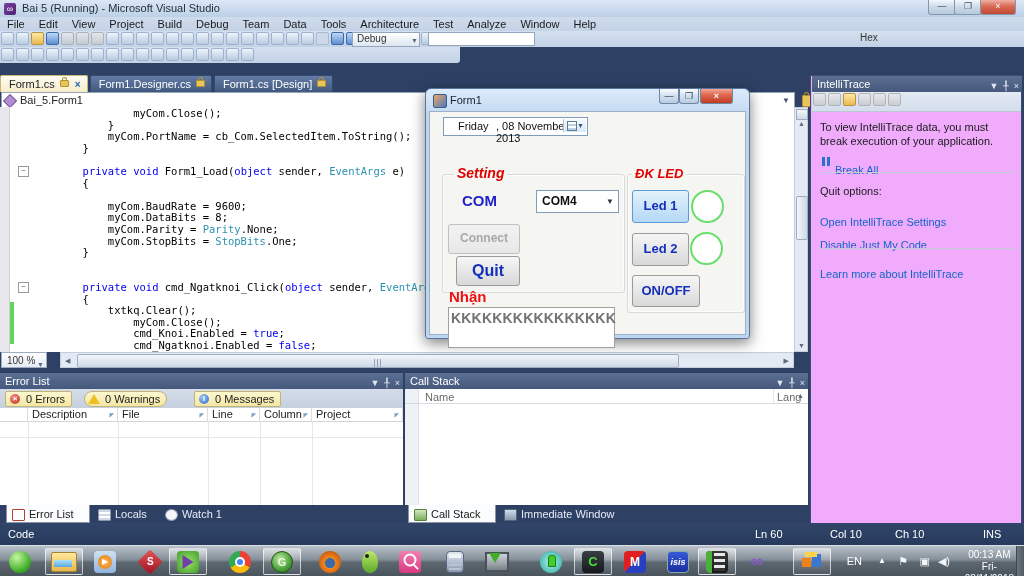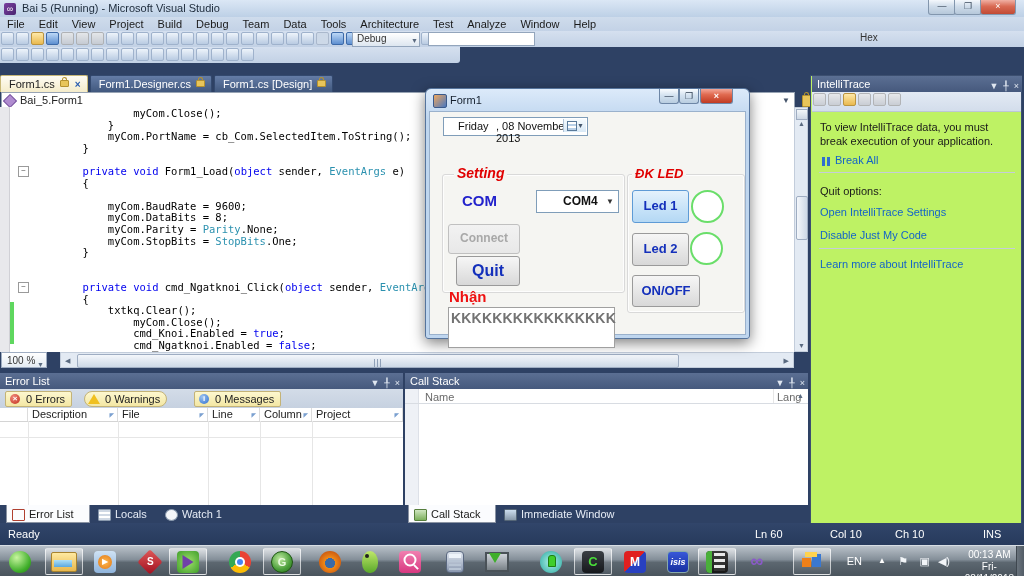--- a/index.html
+++ b/index.html
@@ -69,24 +69,24 @@
         border:1px solid #9fadc2;font-size:10px;line-height:15px;padding-left:5px;color:#333;box-sizing:border-box;}
   #zoom-combo .dd{position:absolute;right:2px;top:4px;font-size:7px;color:#5a6a80;}
   .grip{position:absolute;top:4px;width:9px;height:8px;
         background:repeating-linear-gradient(90deg,#8fa0b8 0 1px,transparent 1px 3px);}
   
   .tw-title{position:absolute;height:16px;background:linear-gradient(#5b6f93,#46597d);
         color:#fff;font-size:11px;line-height:16px;padding-left:5px;box-sizing:border-box;}
   .tw-icons{position:absolute;right:3px;top:2px;color:#dfe6f0;font-size:9px;}
   .tw-icons span{margin-left:5px;}
   
-  #intellitrace{left:810px;top:75px;width:212px;height:449px;background:#bef264;border:1px solid #3c4f70;box-sizing:border-box;}
+  #intellitrace{left:810px;top:75px;width:212px;height:449px;background:#f0abfc;border:1px solid #3c4f70;box-sizing:border-box;}
   #it-toolbar{position:absolute;left:1px;top:16px;width:209px;height:19px;background:linear-gradient(#e3eaf4,#d3ddeb);border-bottom:1px solid #bcc7d6;}
   #it-msg{position:absolute;left:9px;top:44px;width:194px;font-size:11px;color:#1a1a1a;line-height:14px;}
-  .it-link{position:absolute;font-size:11px;color:#1464c8;}
+  .it-link{position:absolute;font-size:11px;color:#1464c8;margin-top:10px;}
   #it-pause{position:absolute;left:11px;top:81px;width:8px;height:9px;
         border-left:3px solid #2f6fd0;border-right:3px solid #2f6fd0;box-sizing:border-box;}
   .it-hr{position:absolute;left:8px;width:196px;height:1px;background:#c5cdd9;}
   #it-more{position:absolute;left:9px;top:109px;font-size:11px;color:#1a1a1a;}
   
   #error-list{left:0;top:373px;width:403px;height:132px;background:#fff;}
   #el-toolbar{position:absolute;left:0;top:16px;width:403px;height:19px;background:linear-gradient(#d3dce8,#c6d1e0);}
   .badge{position:absolute;top:2px;height:14px;background:linear-gradient(#fdf7cf,#f3e7a4);
         border:1px solid #c4b377;border-radius:2px;font-size:11px;line-height:14px;color:#222;padding:0 6px 0 20px;}
   .badge .bicon{position:absolute;left:4px;top:2px;width:10px;height:10px;border-radius:50%;
@@ -284,21 +284,21 @@
     <div class="vline" style="left:368px;top:16px;height:14px;"></div>
     <div class="hline" style="left:0;top:30px;width:403px;background:#d8dce2;"></div>
     <div class="abs sb-arrow" style="left:392px;top:19px;">▲</div>
   </div>
 
   
   <div id="panel-tabs"></div>
 
   
   <div class="abs" id="statusbar">
-    <span style="left:8px;">Ready</span>
+    <span style="left:8px;">Code</span>
     <span style="left:755px;">Ln 60</span>
     <span style="left:830px;">Col 10</span>
     <span style="left:895px;">Ch 10</span>
     <span style="left:983px;">INS</span>
   </div>
 
   
   <div class="abs" id="taskbar">
     <div id="tray">
       <span id="tray-lang">EN</span>
@@ -454,21 +454,21 @@
         <div id="dtp-btn">
           <div class="cal"></div>
           <span class="dd">▼</span>
         </div>
       </div>
 
       <div class="gbox" style="left:12px;top:62px;width:181px;height:117px;"></div>
       <div class="glabel" style="left:24px;top:53px;font-size:14px;">Setting</div>
       <span class="abs" style="left:32px;top:80px;font-size:15px;font-weight:bold;color:#2222cc;">COM</span>
       <div class="abs" style="left:106px;top:78px;width:81px;height:21px;background:#fff;border:1px solid #7f9db9;">
-        <span style="position:absolute;left:5px;top:3px;font-size:12px;font-weight:bold;color:#111;margin-left:21px;">COM4</span>
+        <span style="position:absolute;left:5px;top:3px;font-size:12px;font-weight:bold;color:#111;">COM4</span>
         <span style="position:absolute;right:4px;top:6px;font-size:8px;color:#333;">▼</span>
       </div>
       <div class="fbtn" id="btn-connect" style="left:18px;top:112px;width:70px;height:28px;font-size:12px;line-height:27px;">Connect</div>
       <div class="fbtn" style="left:26px;top:144px;width:62px;height:28px;font-size:16px;line-height:27px;">Quit</div>
 
       <span class="abs red-b" style="left:19px;top:176px;font-size:15px;">Nhận</span>
       <div id="rx-box">KKKKKKKKKKKKKKKK</div>
 
       <div class="gbox" style="left:197px;top:62px;width:116px;height:137px;"></div>
       <div class="glabel" style="left:202px;top:54px;font-size:13px;">ĐK LED</div>

